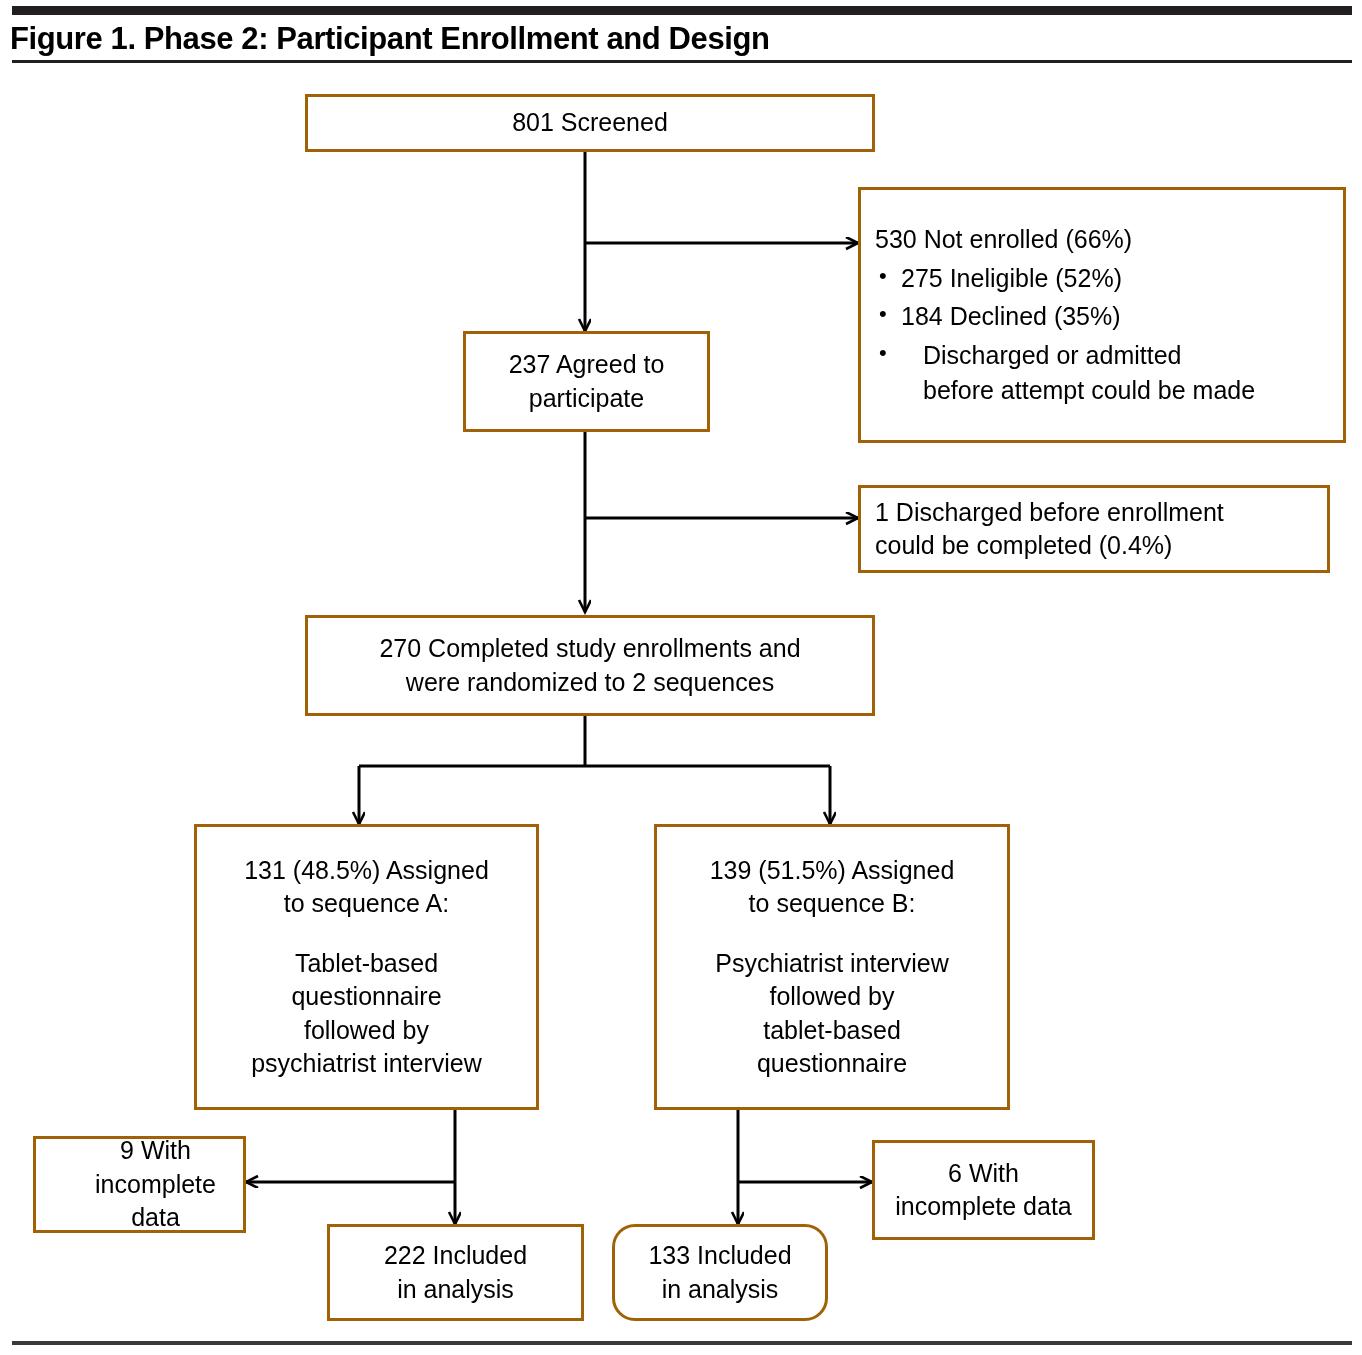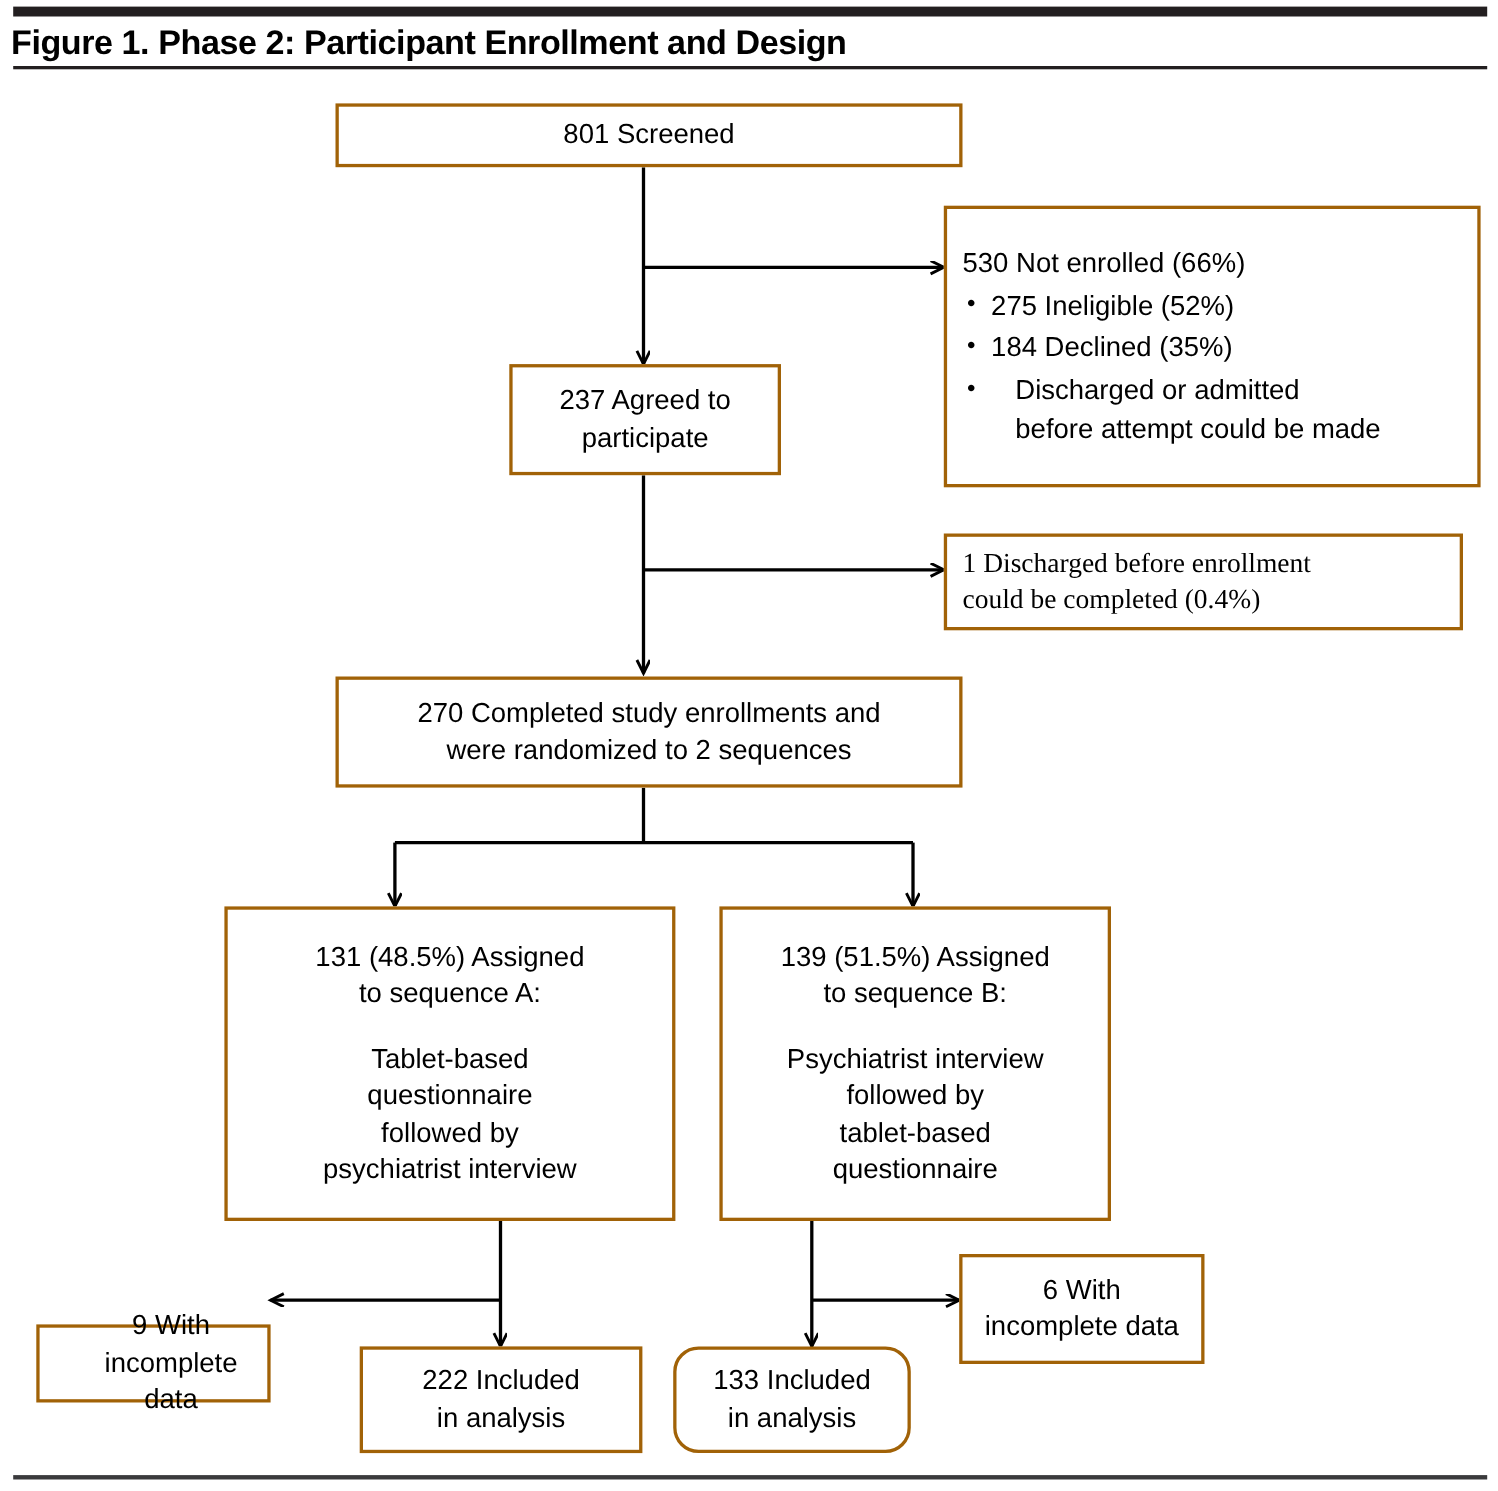--- a/index.html
+++ b/index.html
@@ -158,35 +158,35 @@
     </div>
   </div>
 
   <div class="box center" style="left:463px; top:331px; width:247px; height:101px;">
     <div class="pad">
       <div>237 Agreed to</div>
       <div>participate</div>
     </div>
   </div>
 
-  <div class="box left" style="left:858px; top:485px; width:472px; height:88px;font-family:Liberation Serif, serif;">
+  <div class="box left" style="left:858px; top:485px; width:472px; height:88px;">
     <div class="pad">
       <div>1 Discharged before enrollment</div>
       <div>could be completed (0.4%)</div>
     </div>
   </div>
 
   <div class="box center" style="left:305px; top:615px; width:570px; height:101px;">
     <div class="pad">
       <div>270 Completed study enrollments and</div>
       <div>were randomized to 2 sequences</div>
     </div>
   </div>
 
-  <div class="box center" style="left:204px; top:824px; width:410px; height:286px;">
+  <div class="box center" style="left:194px; top:824px; width:345px; height:286px;">
     <div class="pad">
       <div>131 (48.5%) Assigned</div>
       <div>to sequence A:</div>
       <div class="spacer-line"></div>
       <div>Tablet-based</div>
       <div>questionnaire</div>
       <div>followed by</div>
       <div>psychiatrist interview</div>
     </div>
   </div>
@@ -196,21 +196,21 @@
       <div>139 (51.5%) Assigned</div>
       <div>to sequence B:</div>
       <div class="spacer-line"></div>
       <div>Psychiatrist interview</div>
       <div>followed by</div>
       <div>tablet-based</div>
       <div>questionnaire</div>
     </div>
   </div>
 
-  <div class="box center" style="left:33px; top:1204px; width:213px; height:71px;padding-left:32px;">
+  <div class="box center" style="left:33px; top:1136px; width:213px; height:97px;padding-left:32px;">
     <div class="pad">
       <div>9 With</div>
       <div>incomplete data</div>
     </div>
   </div>
 
   <div class="box center" style="left:872px; top:1140px; width:223px; height:100px;">
     <div class="pad">
       <div>6 With</div>
       <div>incomplete data</div>

